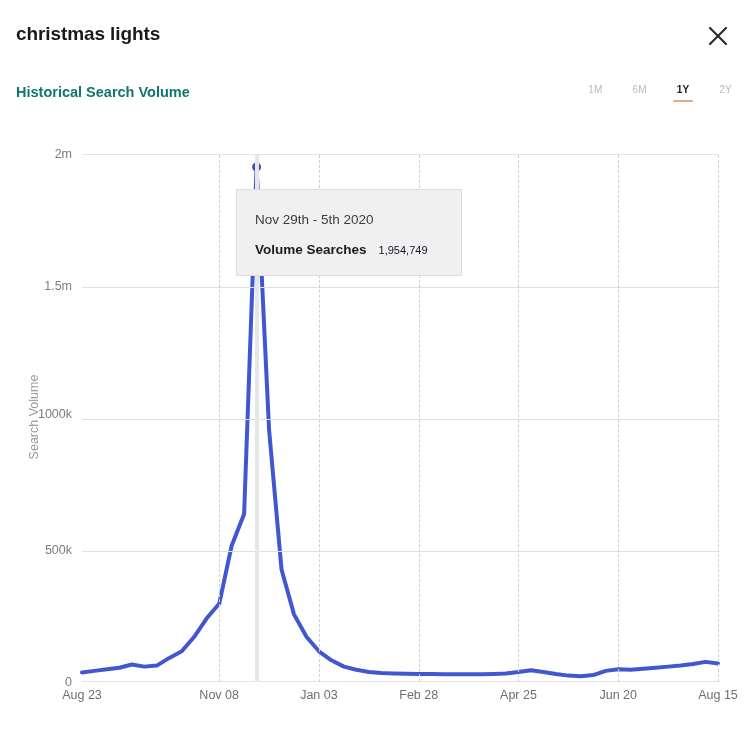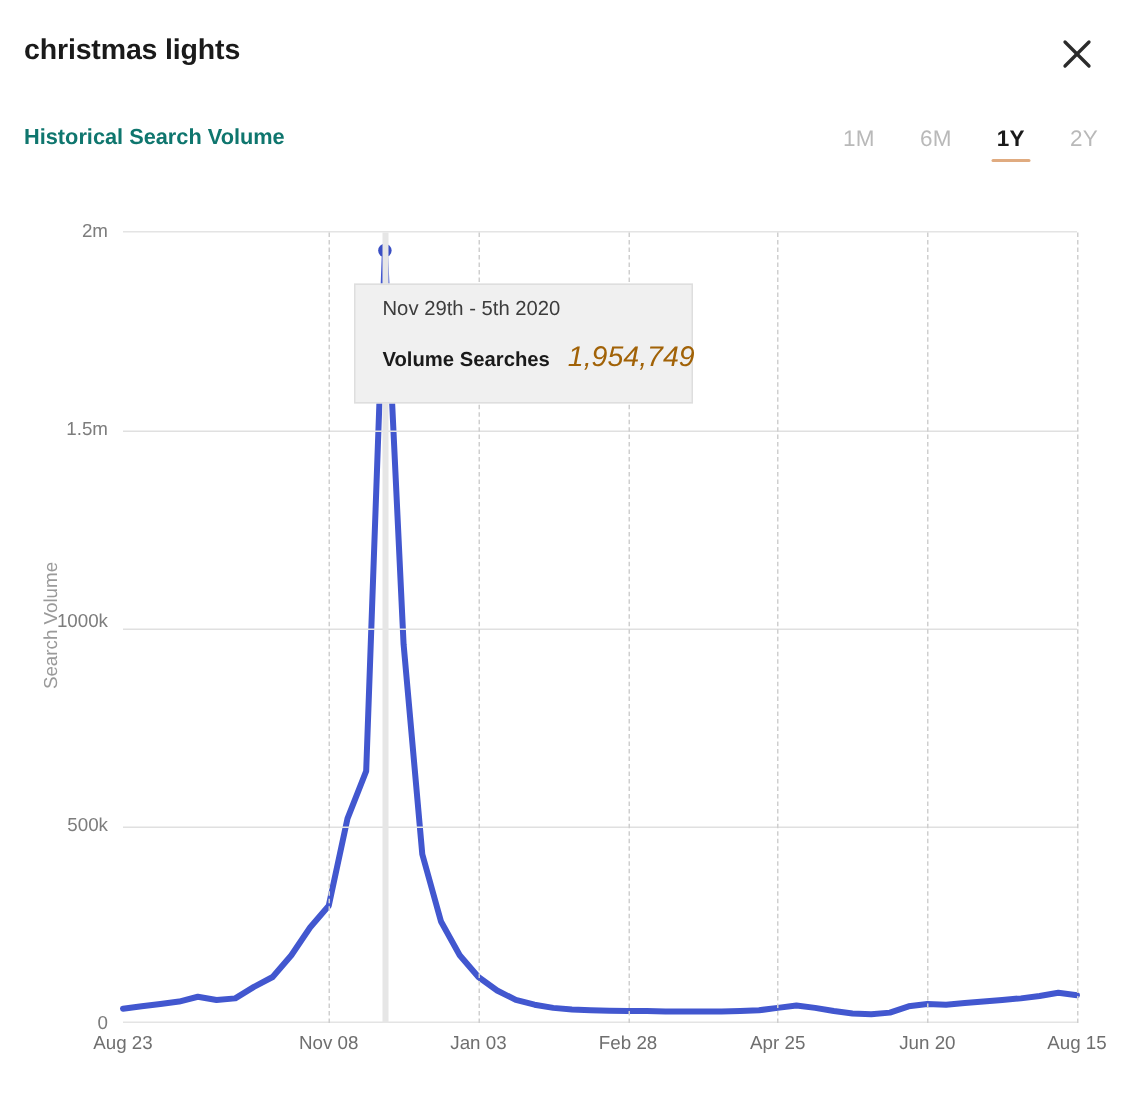--- a/index.html
+++ b/index.html
@@ -57,21 +57,21 @@
   }
   .range-tabs {
     position: absolute;
     right: 18px; top: 0;
     display: flex;
     align-items: flex-start;
     gap: 0px;
   }
   .range-tab {
     position: relative;
-    font-size: 15px;
+    font-size: 10px;
     color: #b9b9b9;
     padding: 2px 0 8px 0;
     margin-left: 30px;
     cursor: pointer;
     letter-spacing: 0.2px;
   }
   .range-tab:first-child { margin-left: 0; }
   .range-tab.active {
     color: #1a1a1a;
     font-weight: bold;
@@ -167,43 +167,42 @@
     white-space: nowrap;
   }
 
   
   .tooltip {
     position: absolute;
     left: 236px; top: 189px;
     width: 226px;
     background: #f0f0f0;
     border: 1px solid #dedede;
-    padding: 8px 18px 18px 18px;
+    padding: 22px 18px 18px 18px;
   }
   .tt-date {
     font-size: 13.5px;
     color: #3c3c3c;
     margin-bottom: 15px;
     white-space: nowrap;
   }
   .tt-row {
     display: flex;
     align-items: baseline;
     gap: 12px;
     white-space: nowrap;
   }
   .tt-label {
     font-size: 13.5px;
     font-weight: bold;
     color: #1a1a1a;
   }
   .tt-value {
-    font-size: 19px;
-    color: #a16207;
-    font-style: italic;
+    font-size: 11px;
+    color: #0f172a;
   }
 </style>
 </head>
 <body>
 
 <div id="app">
 
   <div class="header">
     <div class="kw-title">christmas lights</div>
     <div class="close-btn">

